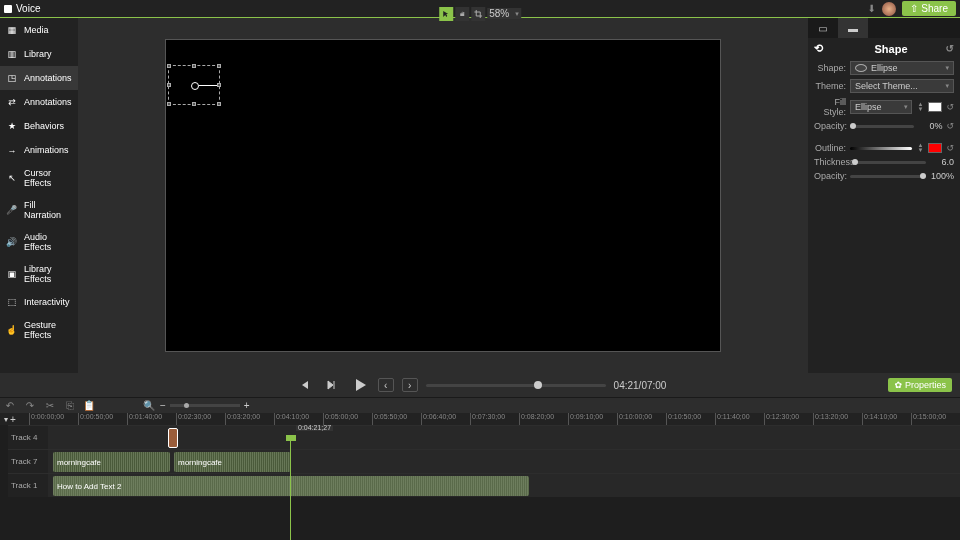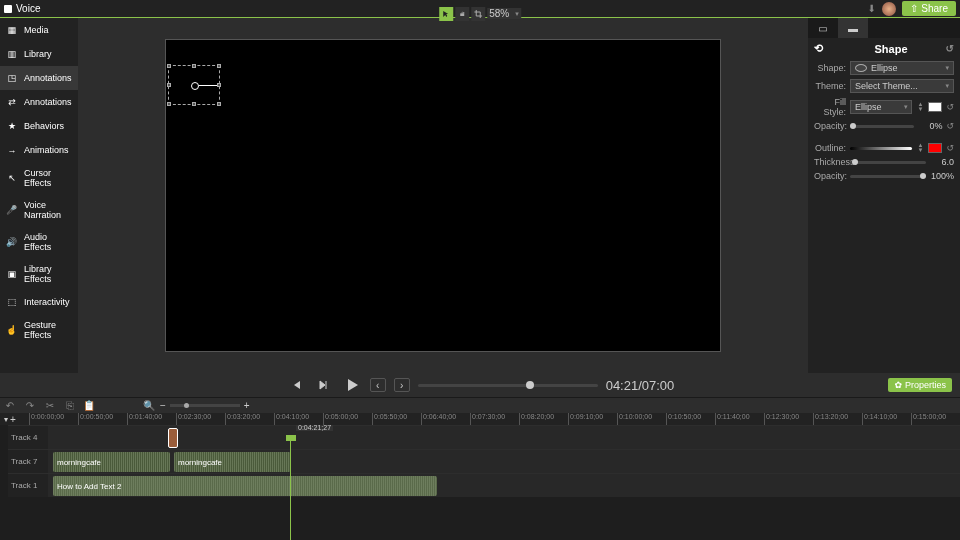--- a/index.html
+++ b/index.html
@@ -49,21 +49,21 @@
 .prop-value { width: 24px; text-align: right; color: #ccc; font-size:9px;}
 .mini-arrows{width:8px;font-size:6px;line-height:5px;color:#888;text-align:center;}
 .reset-small{color:#888;font-size:9px;cursor:pointer;}
 .section-gap{height:8px;}
 
 .transport { height: 24px; background: #2d2d2d; display: flex; align-items: center; justify-content: center; gap: 8px; position: relative; }
 .transport-btns { display: flex; align-items: center; gap: 8px; }
 .play-btn { width: 20px; height: 20px; display: flex; align-items: center; justify-content: center; cursor:pointer;}
 .scrubber { width: 180px; height: 3px; background: #444; position: relative; border-radius:2px;}
 .scrub-thumb { position: absolute; width: 8px; height: 8px; background: #ccc; border-radius: 50%; top: -3px; left: 60%; }
-.time-display { font-size: 13px; color: #ccc; }
+.time-display { font-size: 10px; color: #ccc; }
 .props-btn { position: absolute; right: 8px; background: #8bc34a; color: #fff; padding: 2px 6px; font-size: 9px; display: flex; align-items: center; gap: 3px; border-radius:2px;}
 
 .timeline-tools { height: 16px; background: #2d2d2d; display: flex; align-items: center; padding: 0 4px; gap: 8px; border-top:1px solid #1a1a1a;}
 .tl-tool { width: 12px; height: 12px; display: flex; align-items: center; justify-content: center; color:#888; font-size:10px; cursor:pointer;}
 .tl-zoom { display: flex; align-items: center; gap: 4px; margin-left: 40px;}
 .tl-zoom-track { width: 70px; height: 3px; background: #444; position: relative; }
 .tl-zoom-thumb { position: absolute; width: 5px; height: 5px; background: #aaa; border-radius: 50%; top: -1px; left: 20%; }
 
 .timeline { height: 127px; background: #1e1e1e; display: flex; flex-direction: column; }
 .track-head-row { height: 12px; display:flex; background:#222;}
@@ -75,21 +75,21 @@
 .playhead-line{position:absolute;top:10px;left:290px;width:1px;height:115px;background:#8bc34a;z-index:4;}
 .tracks-area{flex:1;position:relative;overflow:hidden;}
 .track { height: 24px; display: flex; border-top: 1px solid #2d2d2d; margin-left: 8px; }
 .track-label { width: 40px; background: #222; font-size: 8px; color: #aaa; display: flex; align-items: center; padding: 0 3px; gap:2px;}
 .track-content { flex: 1; position: relative; background: #282828; }
 .clip { position: absolute; top: 2px; height: 20px; border-radius: 2px; font-size: 8px; color: #fff; display: flex; align-items: center; padding: 0 4px; overflow:hidden;}
 .clip-shape{background:#9a5d3a;left:120px;width:8px;border:1px solid #fff;}
 .clip-rec{background:#3a5a7a;left:128px;width:52px;border:1px solid #7aa;}
 .clip-audio1{background:#4a5a3a;left:5px;width:117px;}
 .clip-audio2{background:#4a5a3a;left:126px;width:117px;}
-.clip-main{background:#5a6a4a;left:5px;width:384px;}
+.clip-main{background:#5a6a4a;left:5px;width:476px;}
 .waveform{position:absolute;inset:0;background:repeating-linear-gradient(90deg,#7a8a6a 0,#7a8a6a 1px,transparent 1px,transparent 2px);opacity:0.6;}
 .clip-text{position:relative;z-index:1;}
 .clip-thumb{width:28px;height:16px;background:#4a6a8a;border:1px solid #888;}
 </style>
 </head>
 <body>
 
 <div class="topbar">
   <div class="topbar-left">
     <div class="record-btn">
@@ -152,21 +152,21 @@
     <div class="side-item">
         <div class="side-icon">→</div>
         <span>Animations</span>
       </div>
     <div class="side-item">
         <div class="side-icon">↖</div>
         <span>Cursor Effects</span>
       </div>
     <div class="side-item">
         <div class="side-icon">🎤</div>
-        <span>Voice Narration</span>
+        <span>Fill Narration</span>
       </div>
     <div class="side-item">
         <div class="side-icon">🔊</div>
         <span>Audio Effects</span>
       </div>
     <div class="side-item">
         <div class="side-icon">▣</div>
         <span>Library Effects</span>
       </div>
     <div class="side-item">

